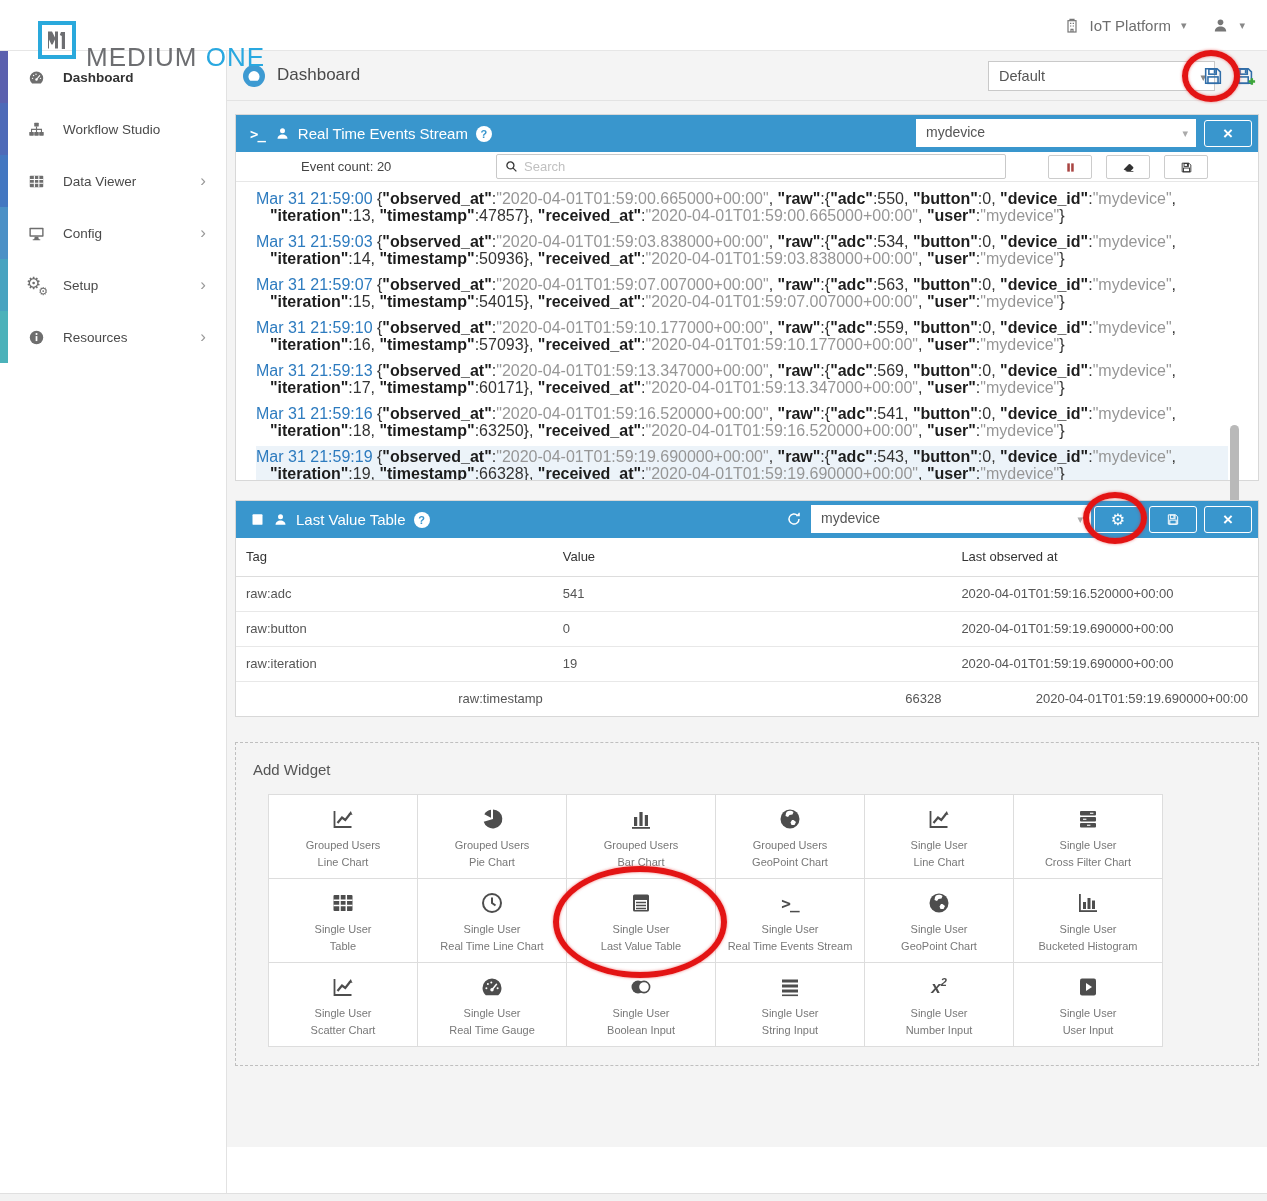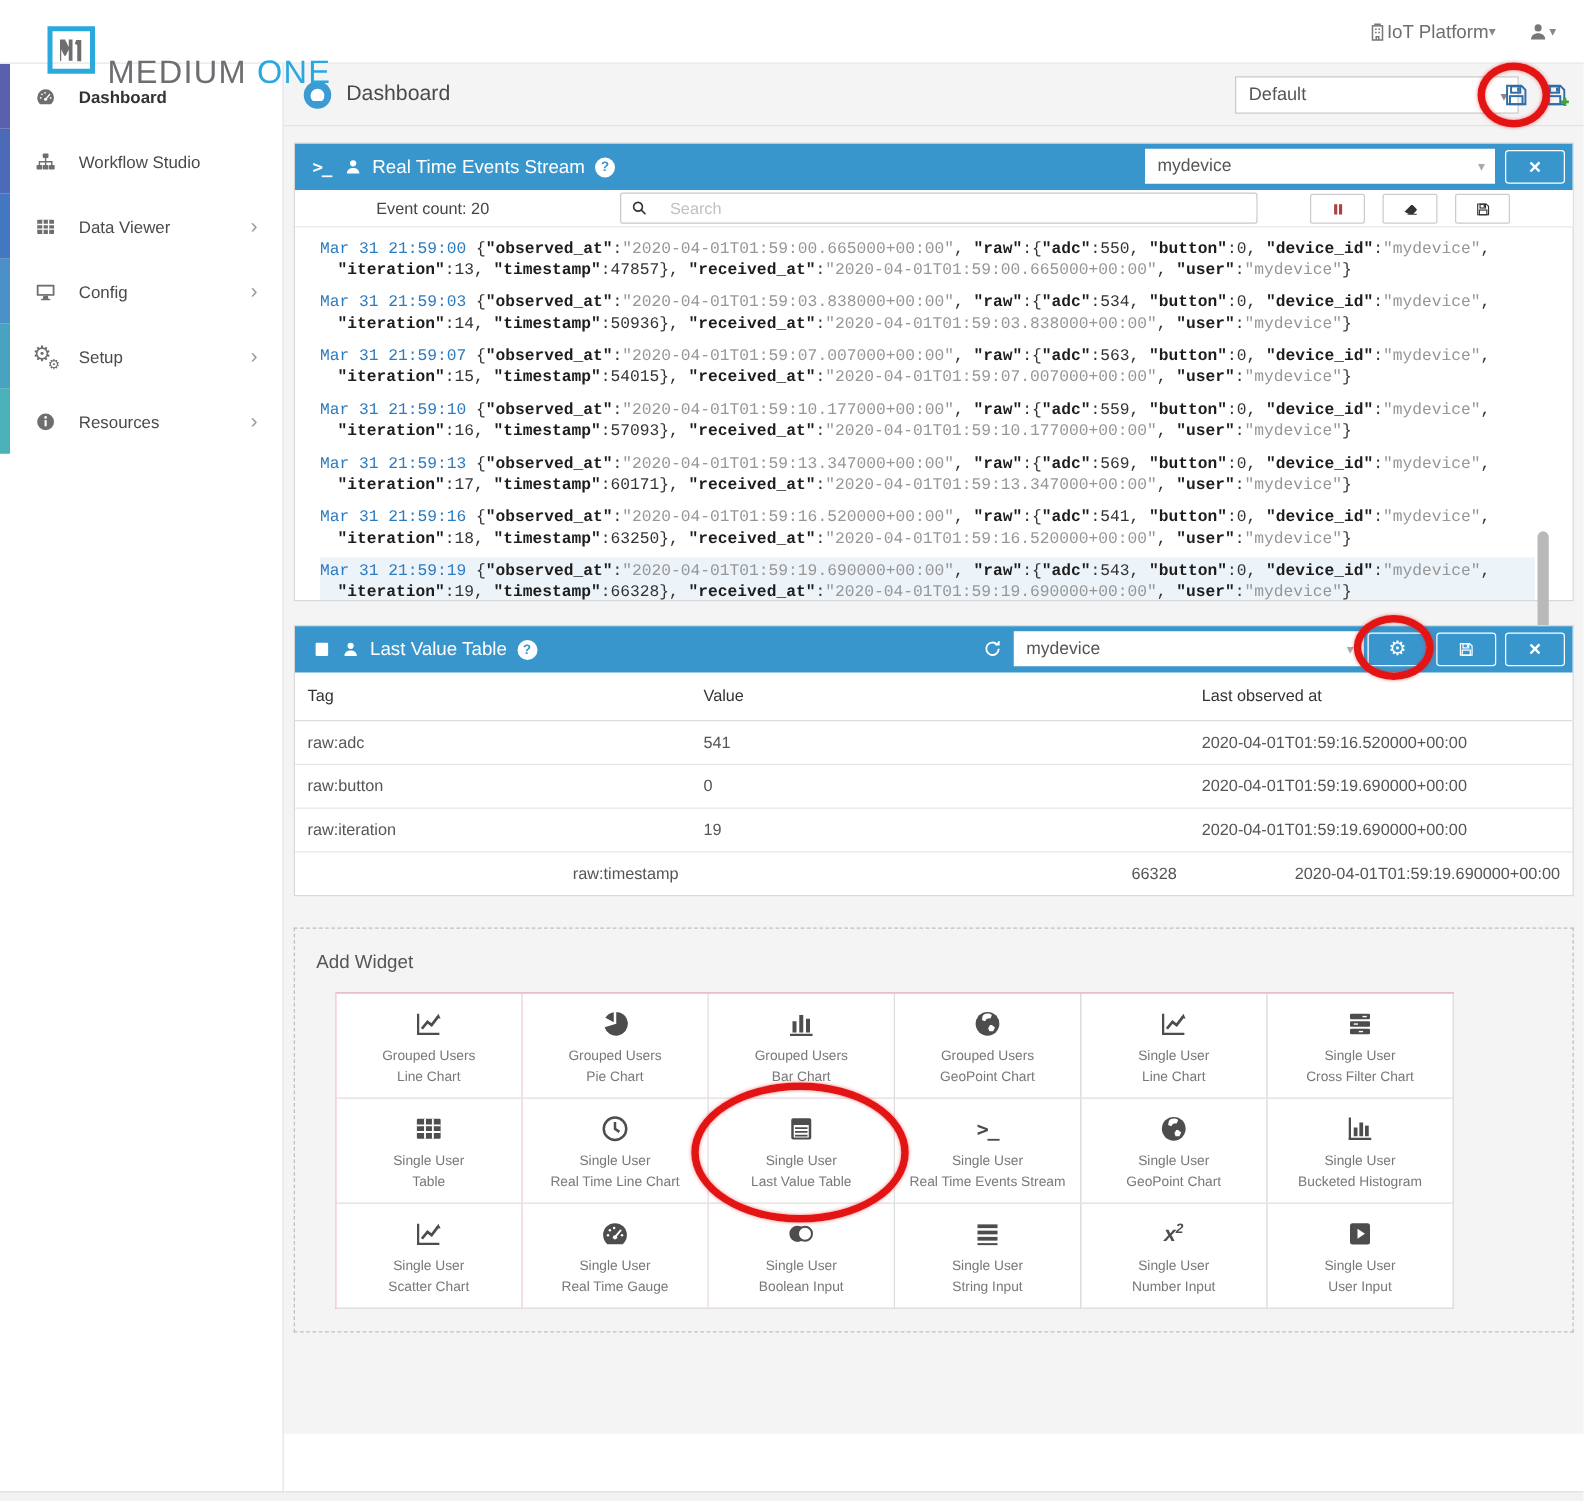--- a/index.html
+++ b/index.html
@@ -7,21 +7,21 @@
   .screen { position:relative; width:1267px; height:1201px; background:#fff; overflow:hidden; }
 
   
   .topbar { position:absolute; left:0; top:0; width:1267px; height:51px; background:#fff; border-bottom:1px solid #e6e6e6; z-index:5; }
   .brand { position:absolute; left:38px; top:6px; display:flex; align-items:center; gap:10px; }
   .brand-box { width:38px; height:38px; border:4px solid #2aa9dc; display:flex; align-items:center; justify-content:center; }
   .brand-box svg { width:24px; height:24px; }
   .brand-name { font-size:26px; letter-spacing:1px; color:#6d6e71; font-weight:400;margin-top:36px; }
   .brand-name .one { color:#29a8e0; }
   .top-right { position:absolute; right:22px; top:0; height:51px; display:flex; align-items:center; gap:26px; color:#6e6e6e; }
-  .top-menu { display:flex; align-items:center; gap:0; font-size:15px; cursor:pointer; }
+  .top-menu { display:flex; align-items:center; gap:10px; font-size:15px; cursor:pointer; }
   .caret { font-size:11px; color:#888; }
   .i { display:inline-flex; align-items:center; justify-content:center; }
   .i svg { width:100%; height:100%; display:block; }
 
   
   .sidebar { position:absolute; left:0; top:51px; width:227px; height:1142px; background:#fff; border-right:1px solid #e2e2e2; }
   .side-item { position:relative; height:52px; display:flex; align-items:center; cursor:pointer; }
   .side-strip { position:absolute; left:0; top:0; width:8px; height:52px; }
   .side-ico { width:17px; height:17px; margin-left:28px; color:#6e6e6e; }
   .side-label { margin-left:18px; font-size:13.5px; color:#4a4a4a; }
@@ -56,25 +56,25 @@
   .w-btn .x { font-size:17px; font-weight:bold; line-height:1; }
   .w-btn svg { width:15px; height:15px; }
   .refresh-ico { position:absolute; width:16px; height:16px; color:#fff; cursor:pointer; }
 
   
   #events { top:63px; height:367px; }
   .ev-toolbar { position:relative; height:30px; border-bottom:1px solid #e7e7e7; background:#fff; }
   .ev-count { position:absolute; left:65px; top:7px; font-size:13px; color:#444; }
   .ev-search { position:absolute; left:260px; top:2px; width:510px; height:25px; border:1px solid #c9c9c9; border-radius:2px; background:#fff; display:flex; align-items:center; }
   .ev-search .mag { width:13px; height:13px; margin:0 6px 0 8px; color:#333; }
-  .ev-search input { flex:1; border:0; outline:0; font-size:13px; color:#0369a1; font-family:inherit;margin-left:12px; }
+  .ev-search input { flex:1; border:0; outline:0; font-size:13px; color:#0369a1; font-family:inherit; }
   .ev-search input::placeholder { color:#c0c0c0; }
   .tb-btn { position:absolute; top:3px; width:44px; height:24px; background:#fff; border:1px solid #ccc; border-radius:2px; display:flex; align-items:center; justify-content:center; cursor:pointer; }
   .tb-btn svg { width:13px; height:13px; }
-  .log { position:relative; height:298px; overflow:hidden; padding:6px 30px 0 20px; font-family:Liberation Mono, monospace; font-size:13px; line-height:17px; color:#333; }
+  .log { position:relative; height:298px; overflow:hidden; padding:6px 30px 0 20px; font-family:Liberation Sans, sans-serif; font-size:16px; line-height:17px; color:#333; }
   .log-entry { padding:2px 4px 2px 14px; text-indent:-14px; margin-bottom:5px; }
   .log-entry.hl { background:#ecf3f9; }
   .lt { color:#2d7bbf; }
   .lk { font-weight:bold; color:#1d1d1d; }
   .ls { color:#969696; }
   .ln { color:#333; }
   .log-thumb { position:absolute; right:19px; top:310px; width:9px; height:104px; background:#b9b9b9; border-radius:5px; }
 
   
   #lvt { top:449px; height:217px; }

